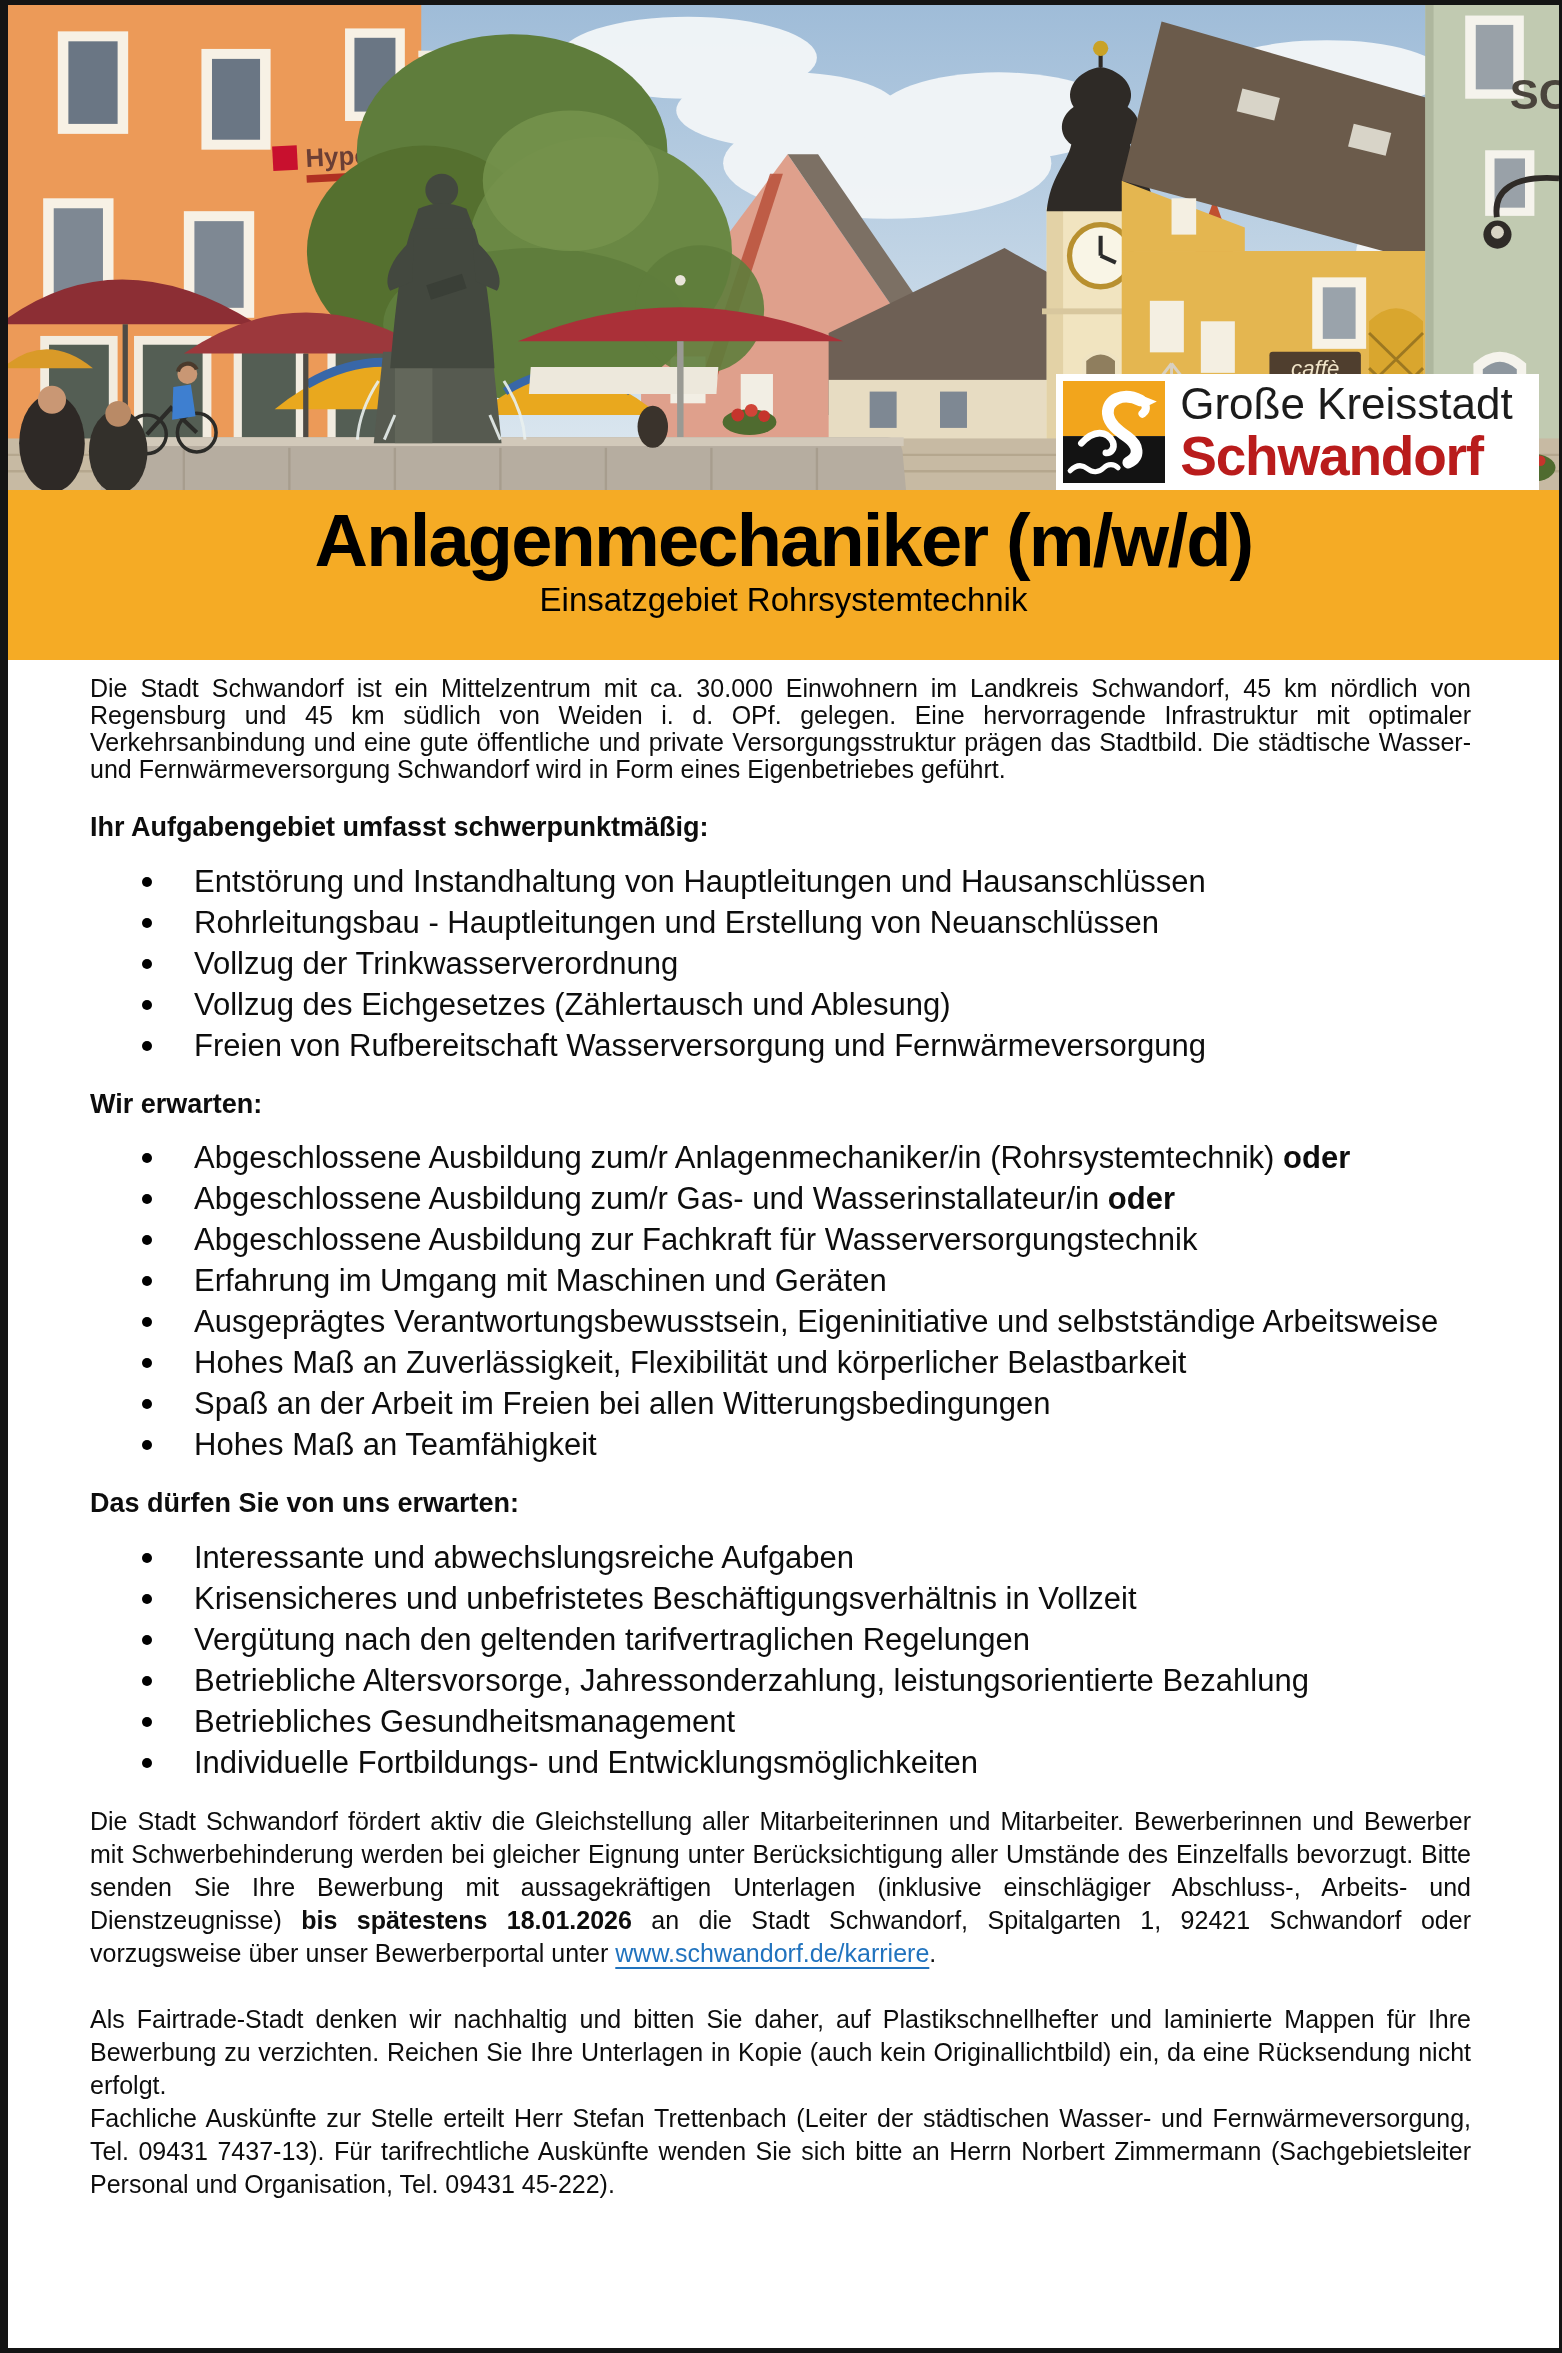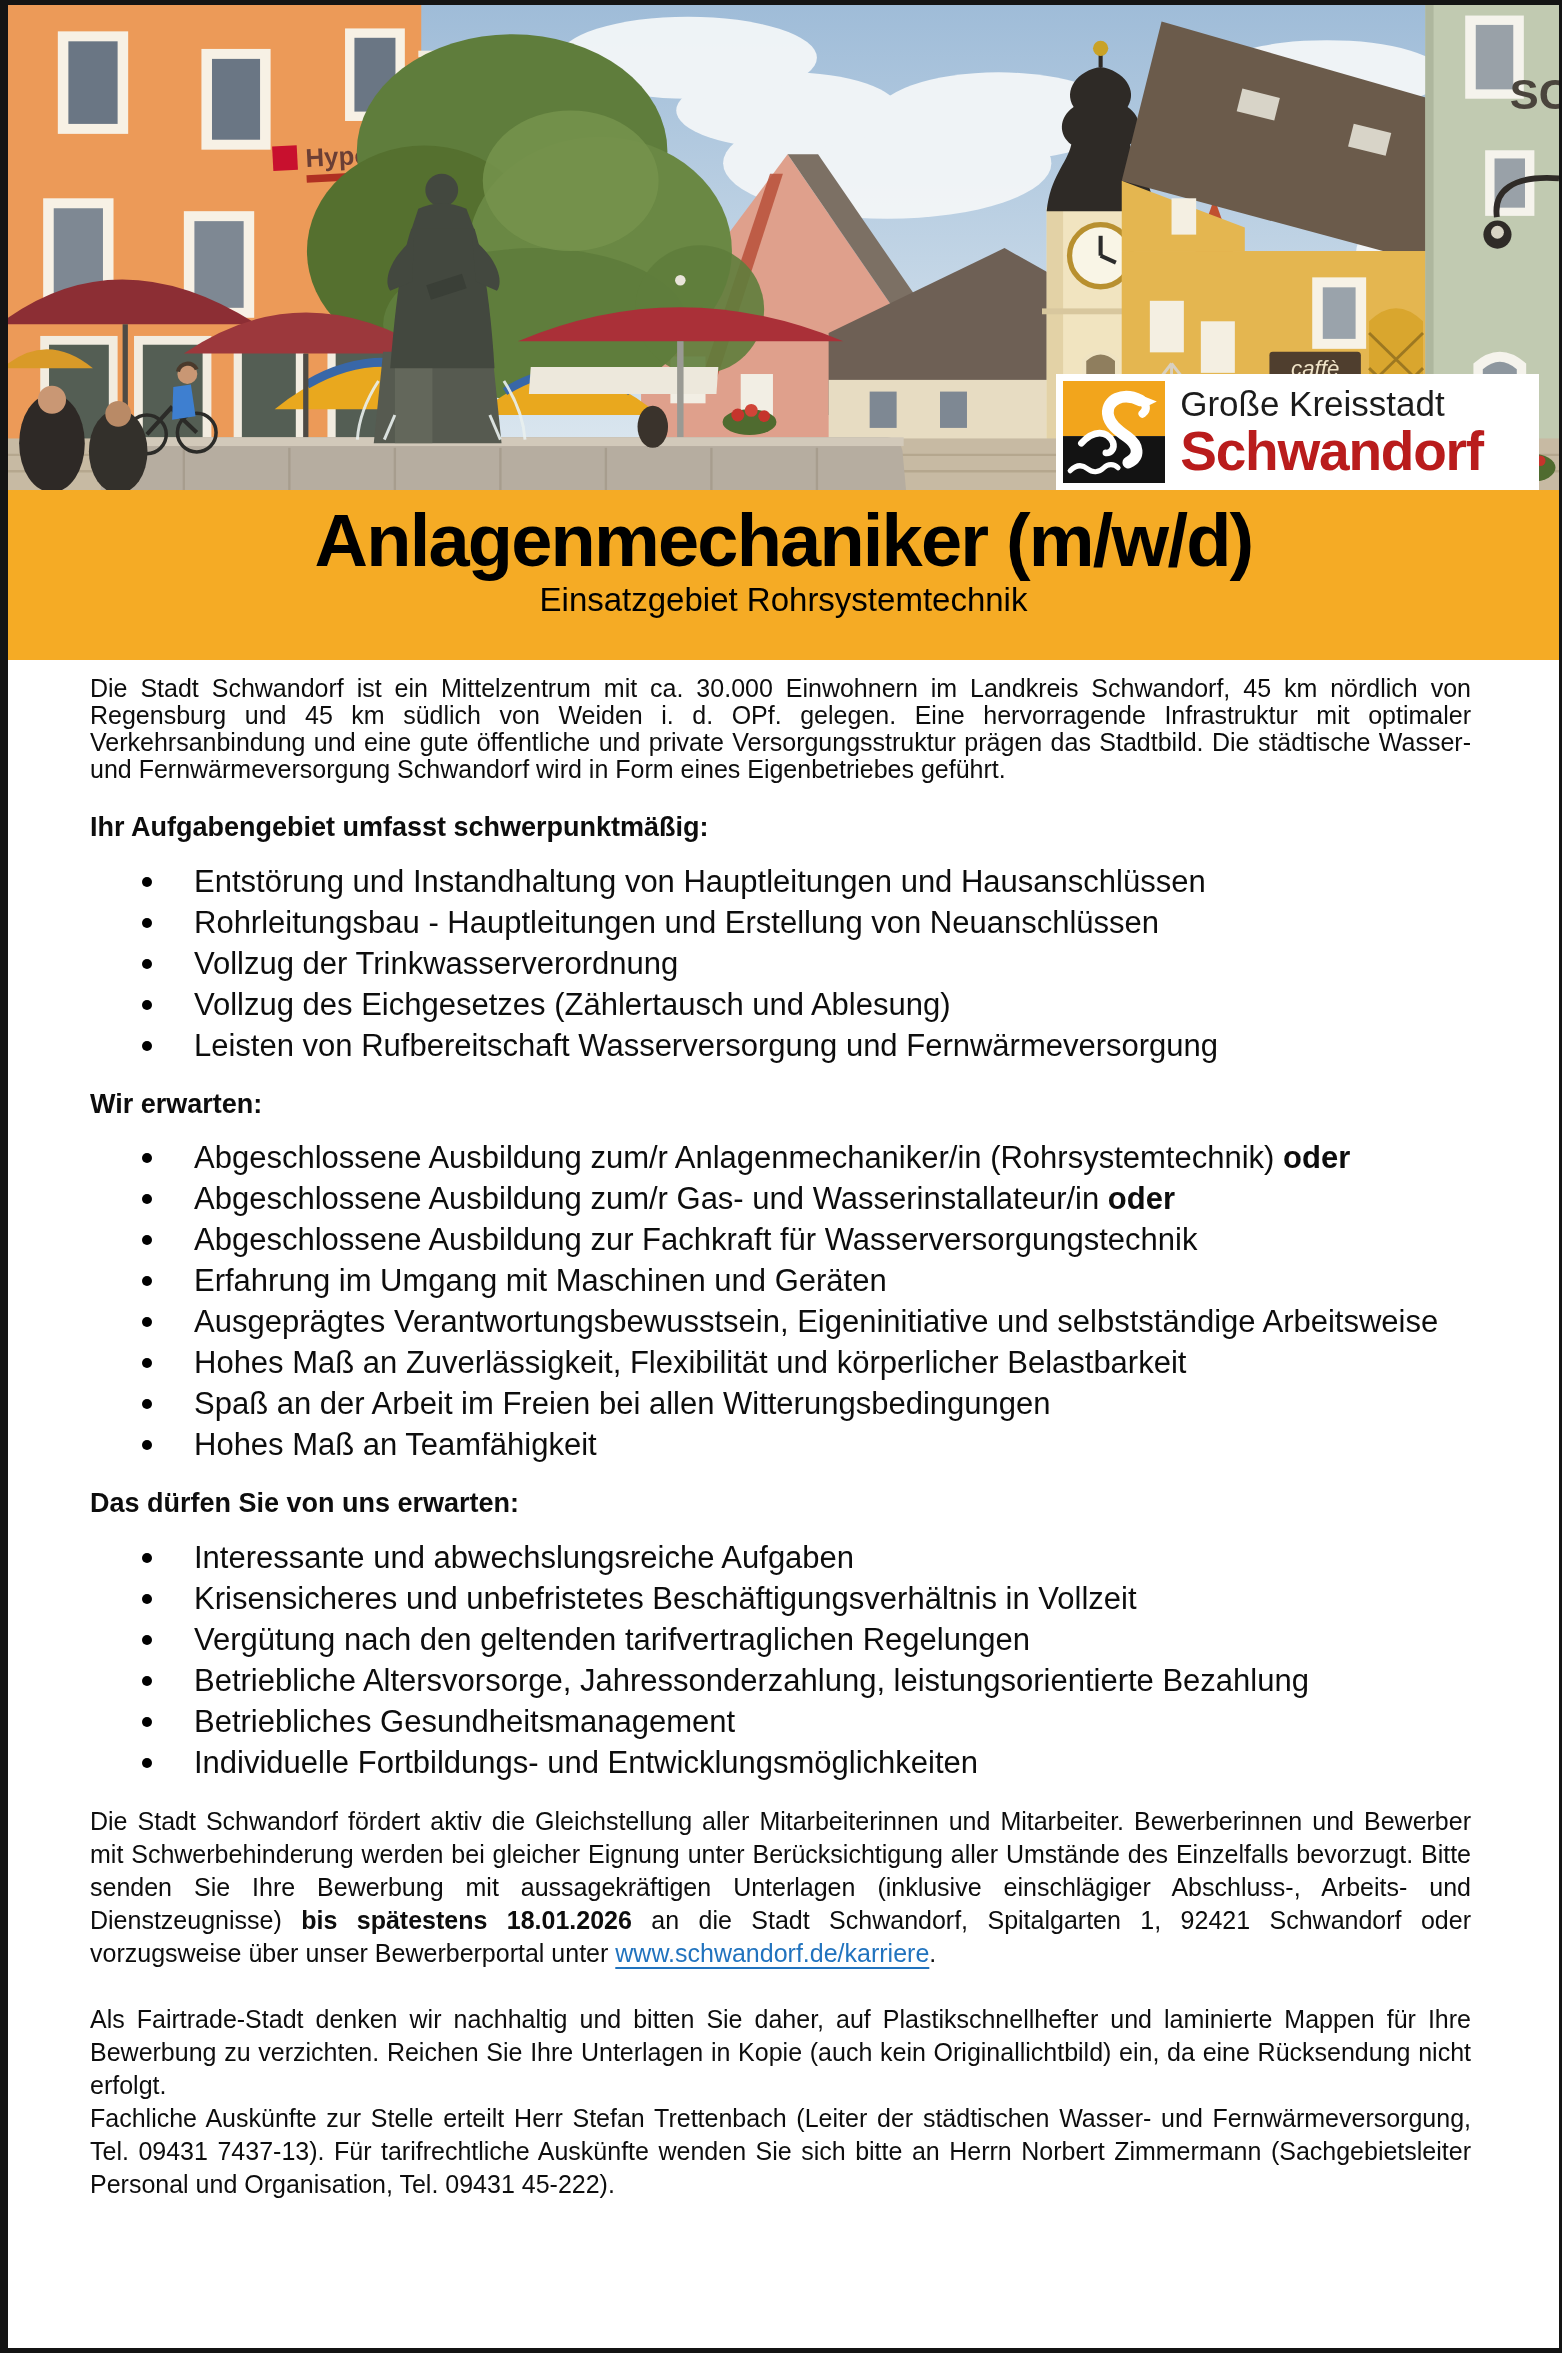--- a/index.html
+++ b/index.html
@@ -11,21 +11,21 @@
     font-family:"Liberation Sans","DejaVu Sans",sans-serif;color:#0d0d0d;
   }
   
   .photo{position:relative;width:100%;height:485px;overflow:hidden;background:#BFD4E4;}
   .photo-svg{position:absolute;inset:0;width:100%;height:100%;display:block;}
   .logo-box{
     position:absolute;right:20px;bottom:0;width:483px;height:116px;background:#ffffff;
     display:flex;align-items:center;gap:15.2px;padding-left:7px;
   }
   .emblem{width:102px;height:102px;flex:none;}
-  .logo-line1{font-size:35px;line-height:1.1;color:#1c1c1c;}
+  .logo-line1{font-size:44px;line-height:1.1;color:#1c1c1c;}
   .logo-line2{font-size:55px;line-height:1.0;font-weight:700;color:#b91c1c;letter-spacing:-1.2px;}
   
   .banner{height:170px;background:#F5AB25;text-align:center;color:#000;}
   .banner h1{margin:0;padding-top:11.7px;font-size:74px;line-height:1.05;font-weight:700;letter-spacing:-1.8px;}
   .banner .subtitle{font-size:33px;margin-top:1.2px;}
   
   .content{padding:0 88px 0 82px;font-size:25px;}
   .intro{margin:15.2px 0 0;line-height:1.08;text-align:justify;}
   h3.sec{margin:29px 0 0;font-size:27px;font-weight:700;}
   ul.bullets{margin:24.6px 0 0;padding:0 0 0 104px;list-style:none;font-size:31px;}
@@ -306,21 +306,21 @@
 
   <div class="content">
     <p class="intro"><span>Die Stadt Schwandorf ist ein Mittelzentrum mit ca. 30.000 Einwohnern im Landkreis Schwandorf, 45 km nördlich von Regensburg und 45 km südlich von Weiden i. d. OPf. gelegen. Eine hervorragende Infrastruktur mit optimaler Verkehrsanbindung und eine gute öffentliche und private Versorgungsstruktur prägen das Stadtbild. Die städtische Wasser- und Fernwärmeversorgung Schwandorf wird in Form eines Eigenbetriebes geführt.</span></p>
 
     <h3 class="sec">Ihr Aufgabengebiet umfasst schwerpunktmäßig:</h3>
     <ul class="bullets">
         <li><span>Entstörung und Instandhaltung von Hauptleitungen und Hausanschlüssen</span></li>
         <li><span>Rohrleitungsbau - Hauptleitungen und Erstellung von Neuanschlüssen</span></li>
         <li><span>Vollzug der Trinkwasserverordnung</span></li>
         <li><span>Vollzug des Eichgesetzes (Zählertausch und Ablesung)</span></li>
-        <li><span>Leisten von Rufbereitschaft Wasserversorgung und Fernwärmeversorgung</span></li>
+        <li><span>Freien von Rufbereitschaft Wasserversorgung und Fernwärmeversorgung</span></li>
       </ul>
 
     <h3 class="sec">Wir erwarten:</h3>
     <ul class="bullets">
         <li><span>Abgeschlossene Ausbildung zum/r Anlagenmechaniker/in (Rohrsystemtechnik) </span><span class="b">oder</span></li>
         <li><span>Abgeschlossene Ausbildung zum/r Gas- und Wasserinstallateur/in </span><span class="b">oder</span></li>
         <li><span>Abgeschlossene Ausbildung zur Fachkraft für Wasserversorgungstechnik</span></li>
         <li><span>Erfahrung im Umgang mit Maschinen und Geräten</span></li>
         <li><span>Ausgeprägtes Verantwortungsbewusstsein, Eigeninitiative und selbstständige Arbeitsweise</span></li>
         <li><span>Hohes Maß an Zuverlässigkeit, Flexibilität und körperlicher Belastbarkeit</span></li>

